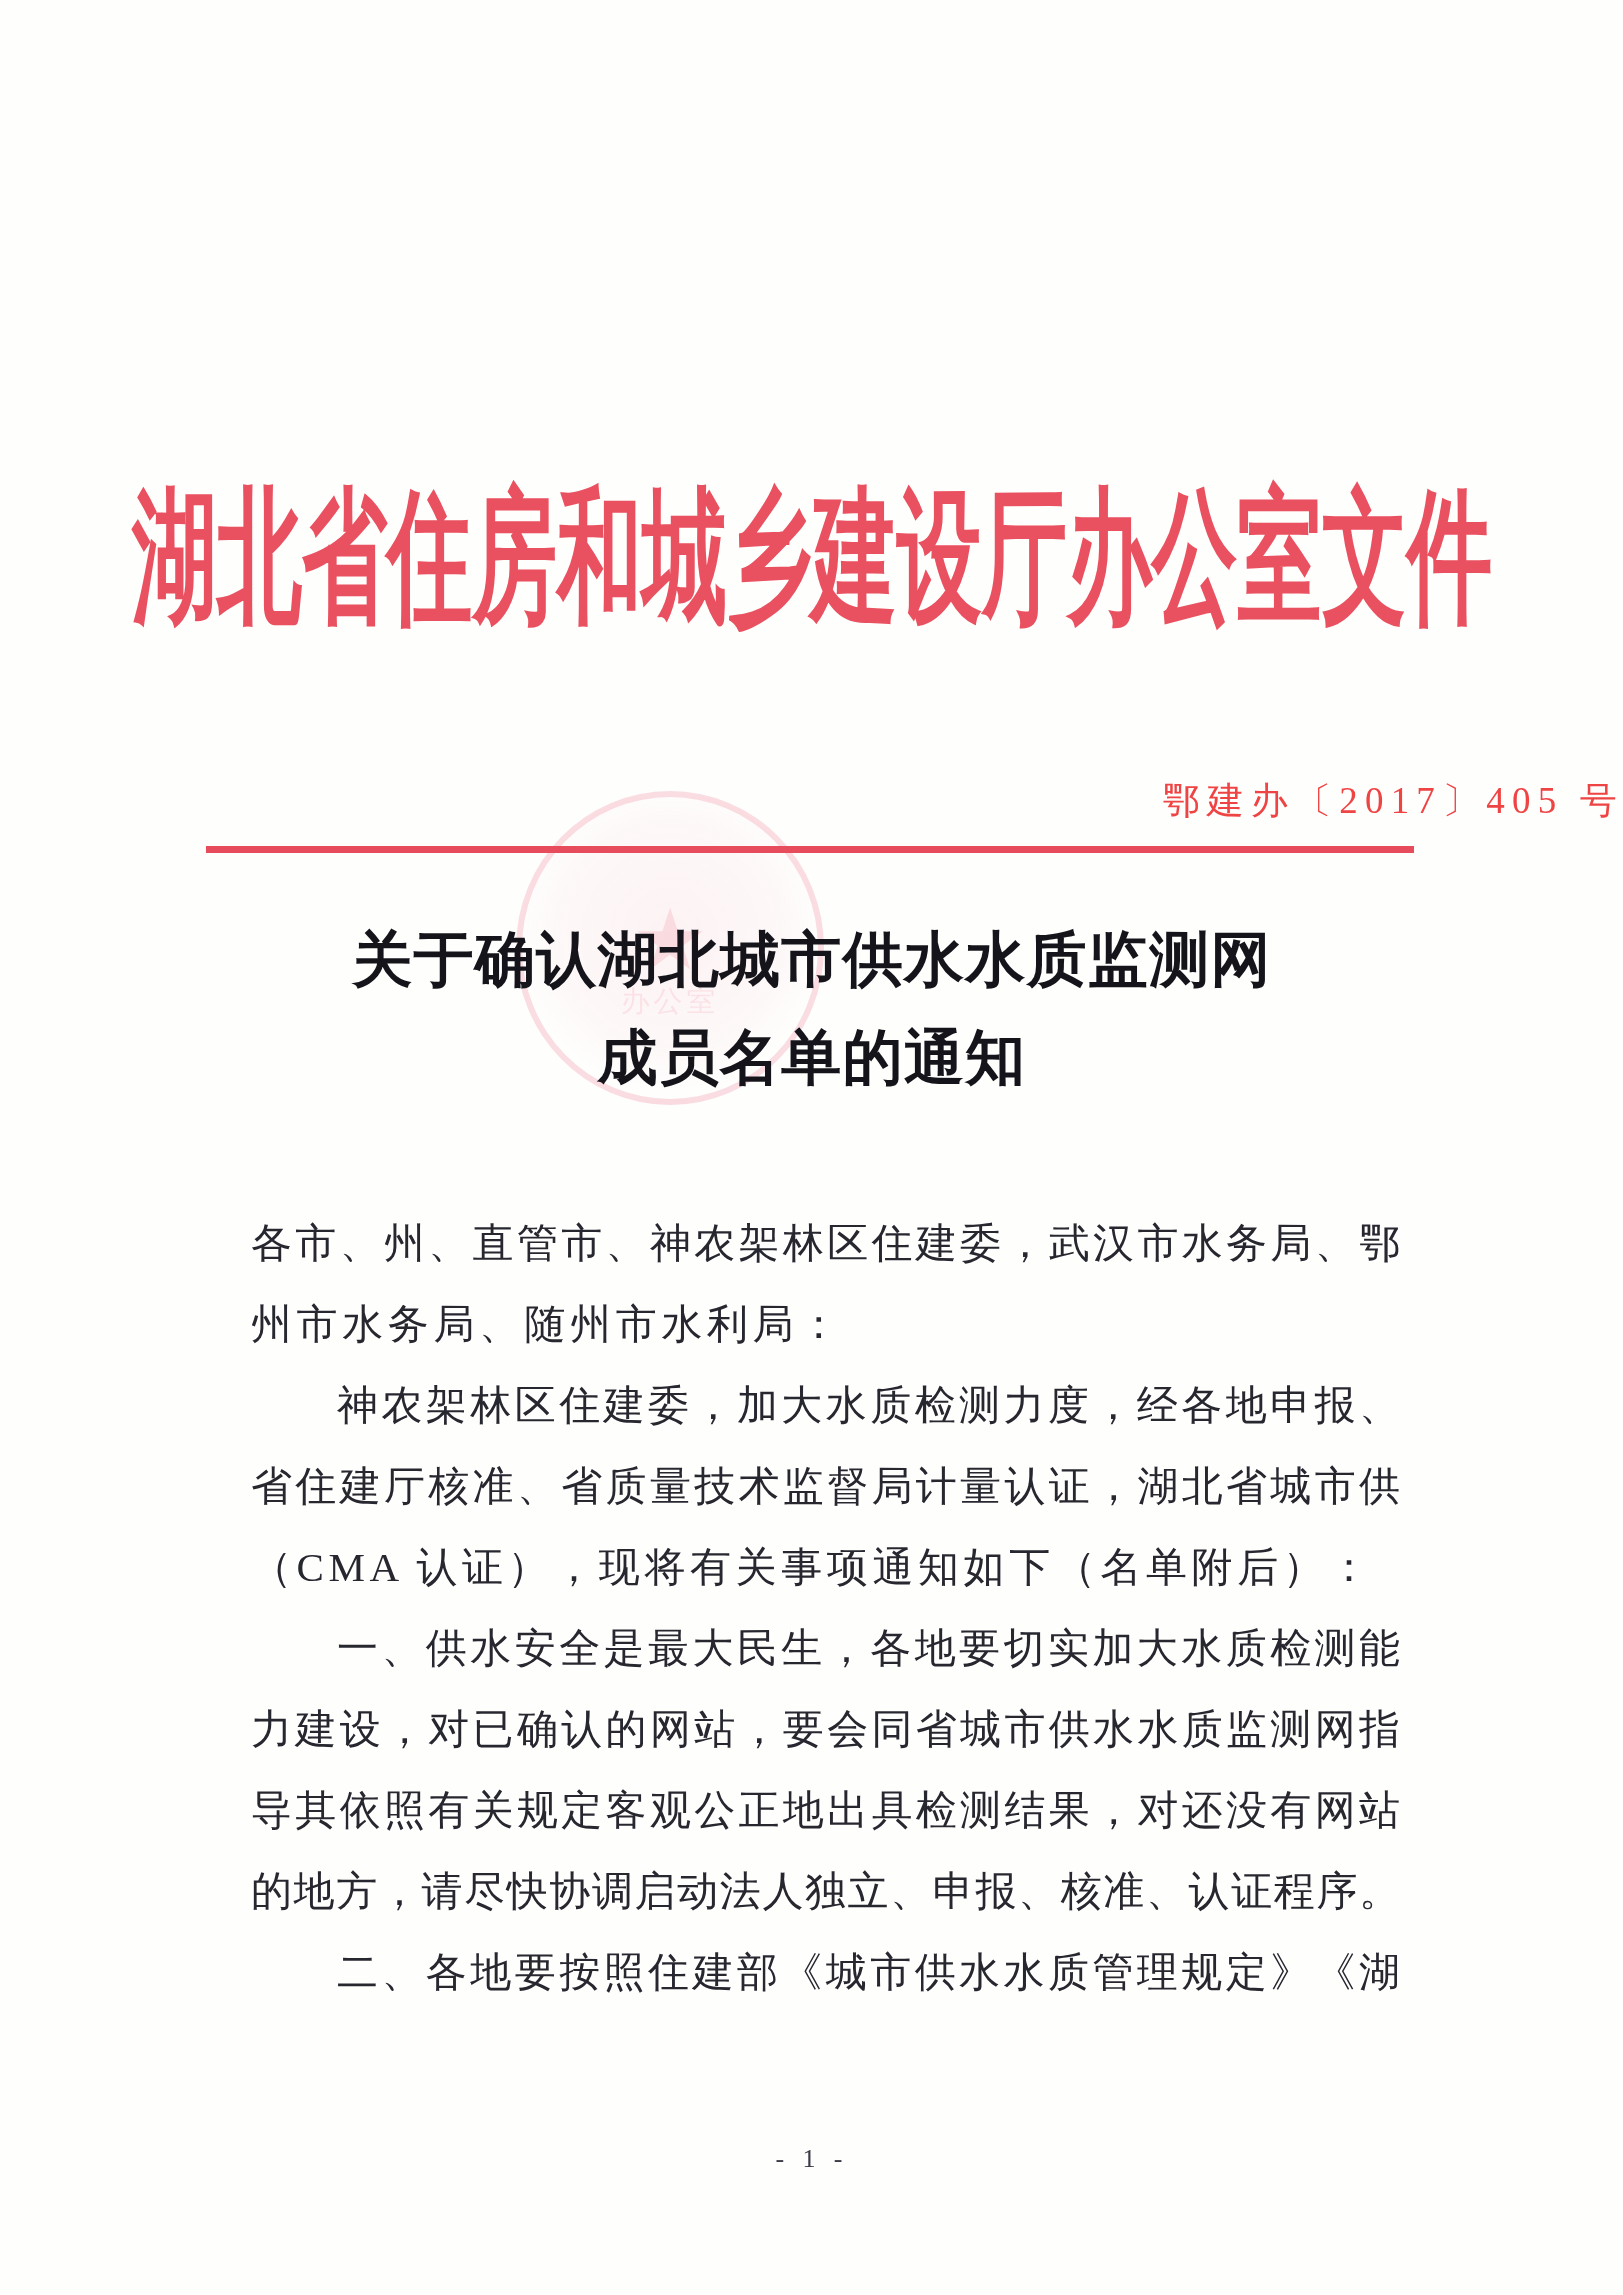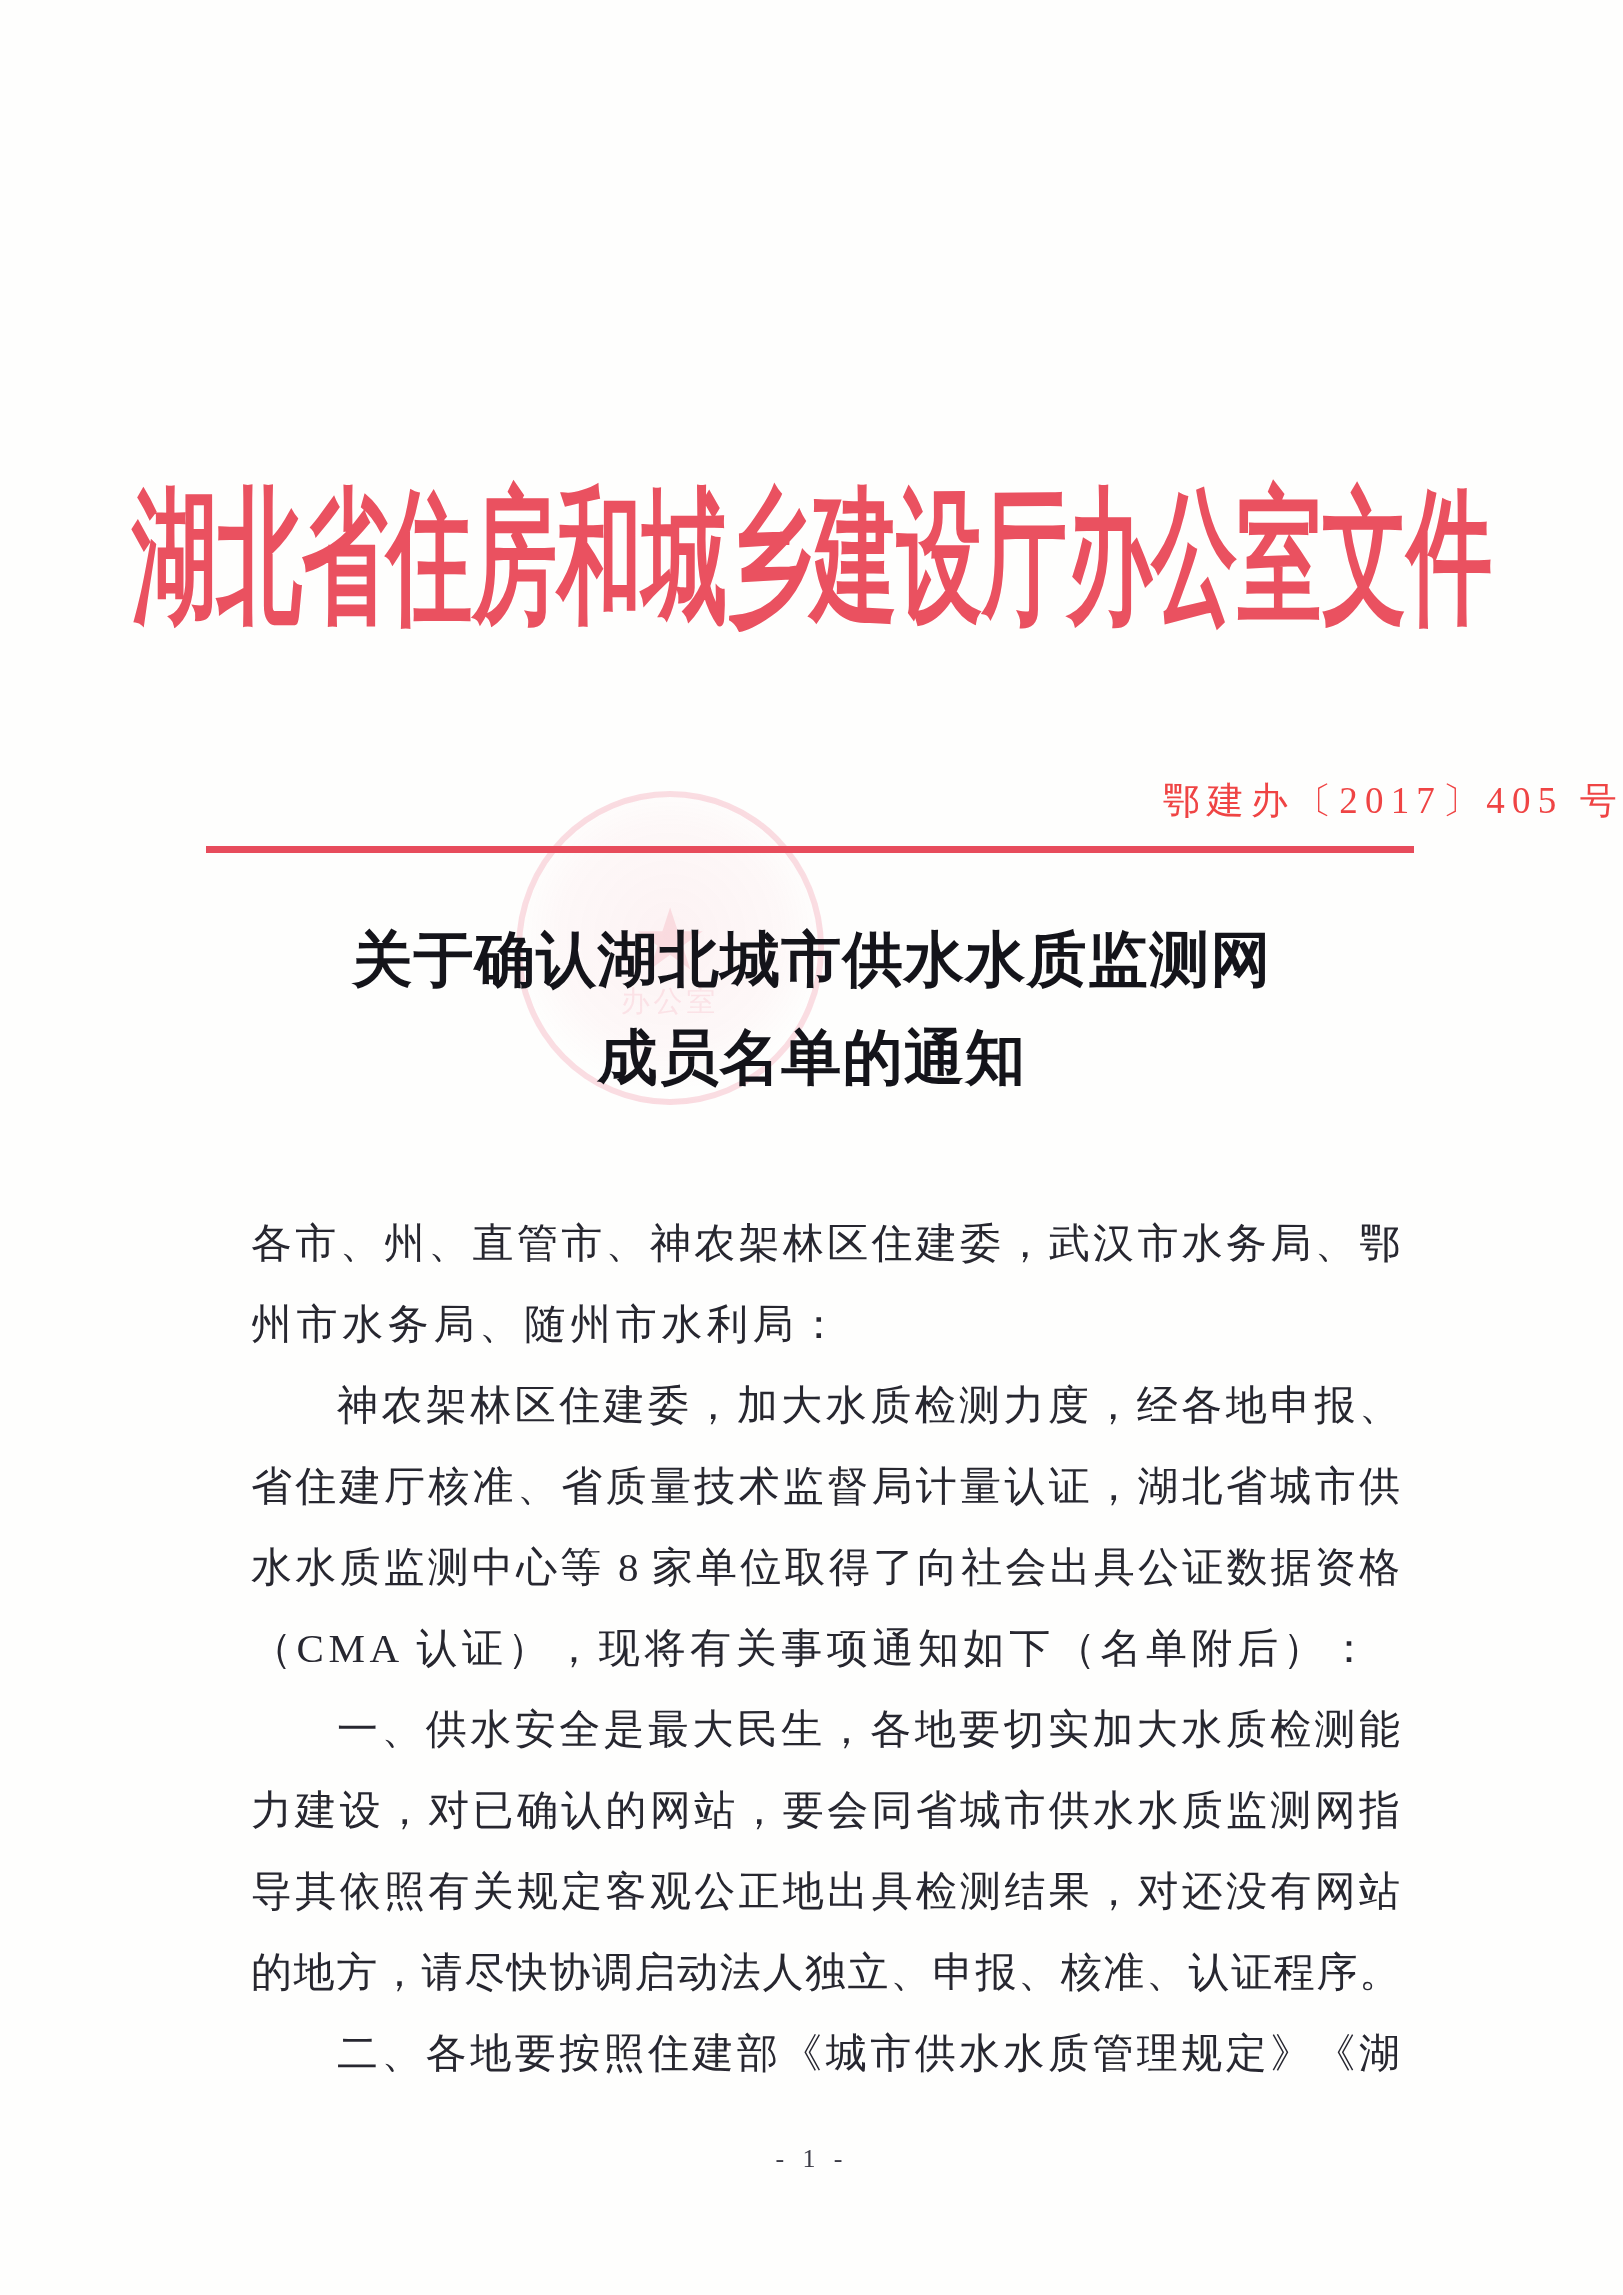--- a/index.html
+++ b/index.html
@@ -157,21 +157,20 @@
   <div class="doc-title">
     <div>关于确认湖北城市供水水质监测网</div>
     <div>成员名单的通知</div>
   </div>
 
   <div class="body-text">
     <div class="line justify">各市、州、直管市、神农架林区住建委，武汉市水务局、鄂</div>
     <div class="line plain">州市水务局、随州市水利局：</div>
     <div class="line justify indent">神农架林区住建委，加大水质检测力度，经各地申报、</div>
     <div class="line justify">省住建厅核准、省质量技术监督局计量认证，湖北省城市供</div>
-    <div class="line justify">水水质监测中心等 8 家单位取得了向社会出具公证数据资格</div>
     <div class="line plain">（CMA 认证），现将有关事项通知如下（名单附后）：</div>
     <div class="line justify indent">一、供水安全是最大民生，各地要切实加大水质检测能</div>
     <div class="line justify">力建设，对已确认的网站，要会同省城市供水水质监测网指</div>
     <div class="line justify">导其依照有关规定客观公正地出具检测结果，对还没有网站</div>
     <div class="line justify">的地方，请尽快协调启动法人独立、申报、核准、认证程序。</div>
     <div class="line justify indent">二、各地要按照住建部《城市供水水质管理规定》《湖</div>
   </div>
 
   <div class="page-number">- 1 -</div>
 

